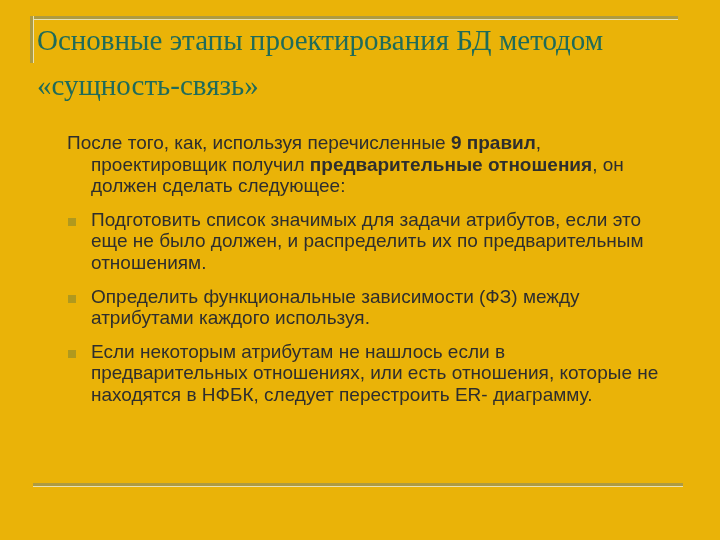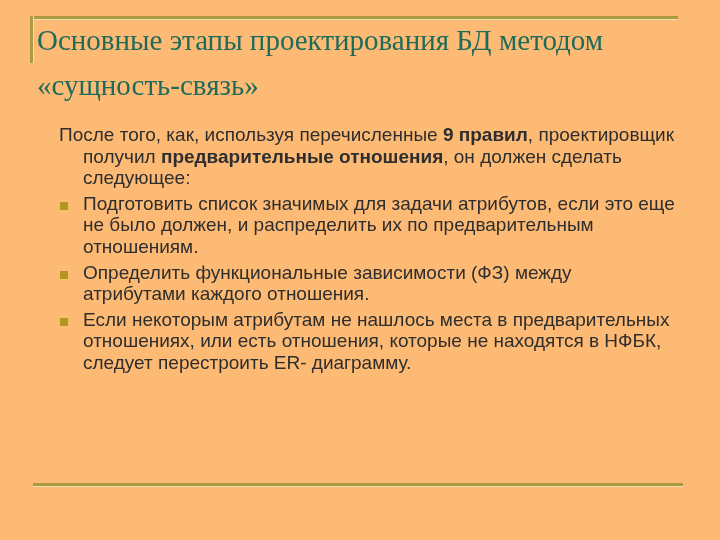--- a/index.html
+++ b/index.html
@@ -1,20 +1,20 @@
 <!DOCTYPE html>
 <html style="--title-color: #1F6B5A; --body-color: #2E2E2E; --accent-gold: #AE9B41; --bullet-gold: #B0991E;"><head>
 <meta charset="utf-8">
 <style>
   html, body { margin: 0; padding: 0; }
   .slide {
     position: relative;
     width: 720px;
     height: 540px;
-    background: #fdba74;
+    background: #eab308;
     overflow: hidden;
     font-family: "Liberation Sans", "DejaVu Sans", sans-serif;
   }
   
   .rule { position: absolute; background: var(--accent-gold, #AE9B41); }
   .rule-top    { left: 30px; top: 16px; width: 648px; height: 3px;
                  border-bottom: 1px solid #e9e2b4; }
   .rule-left   { left: 30px; top: 16px; width: 3px;  height: 47px;
                  border-right: 1px solid #e9e2b4; }
   .rule-bottom { left: 33px; top: 483px; width: 650px; height: 3px;
@@ -31,21 +31,21 @@
   }
   
   .body-text {
     position: absolute;
     left: 55px; top: 120px; width: 624px;
     font-size: 19px;
     line-height: 21.6px;
     color: var(--body-color, #2E2E2E);
   }
   .para {
-    margin: 4px;
+    margin: 12px;
     padding-left: 24px;
     text-indent: -24px;
   }
   .para b { font-weight: bold; }
   .marker {
     display: inline-block;
     width: 24px;
     text-indent: 0;
   }
   .marker .sq {
@@ -64,16 +64,16 @@
   <div class="rule rule-bottom"></div>
 
   <div class="title">
     <div>Основные этапы проектирования БД методом</div>
     <div>«сущность-связь»</div>
   </div>
 
   <div class="body-text" id="body-text">
       <div class="para"><span>После того, как, используя перечисленные </span><b>9 правил</b><span>, проектировщик получил </span><b>предварительные отношения</b><span>, он должен сделать следующее:</span></div>
       <div class="para"><span class="marker"><span class="sq"></span></span><span>Подготовить список значимых для задачи атрибутов, если это еще не было должен, и распределить их по предварительным отношениям.</span></div>
-      <div class="para"><span class="marker"><span class="sq"></span></span><span>Определить функциональные зависимости (ФЗ) между атрибутами каждого отношения.</span></div>
-      <div class="para"><span class="marker"><span class="sq"></span></span><span>Если некоторым атрибутам не нашлось места в предварительных отношениях, или есть отношения, которые не находятся в НФБК, следует перестроить ER- диаграмму.</span></div>
+      <div class="para"><span class="marker"><span class="sq"></span></span><span>Определить функциональные зависимости (ФЗ) между атрибутами каждого используя.</span></div>
+      <div class="para"><span class="marker"><span class="sq"></span></span><span>Если некоторым атрибутам не нашлось если в предварительных отношениях, или есть отношения, которые не находятся в НФБК, следует перестроить ER- диаграмму.</span></div>
     </div>
 </div>
 
 </body></html>

